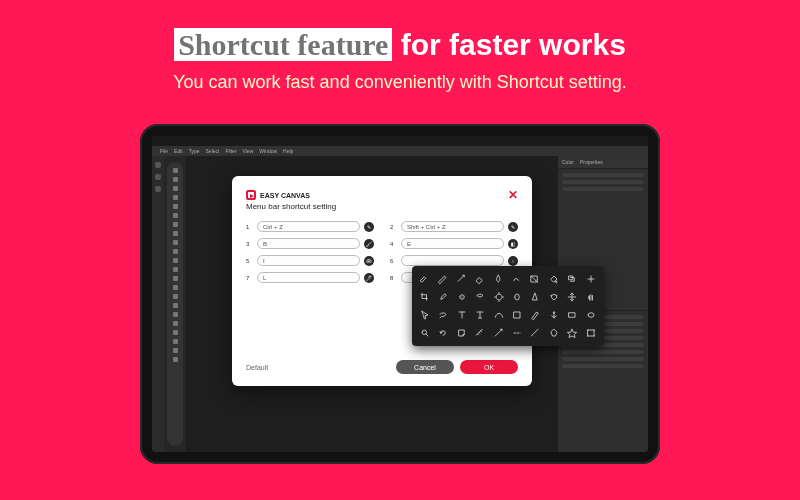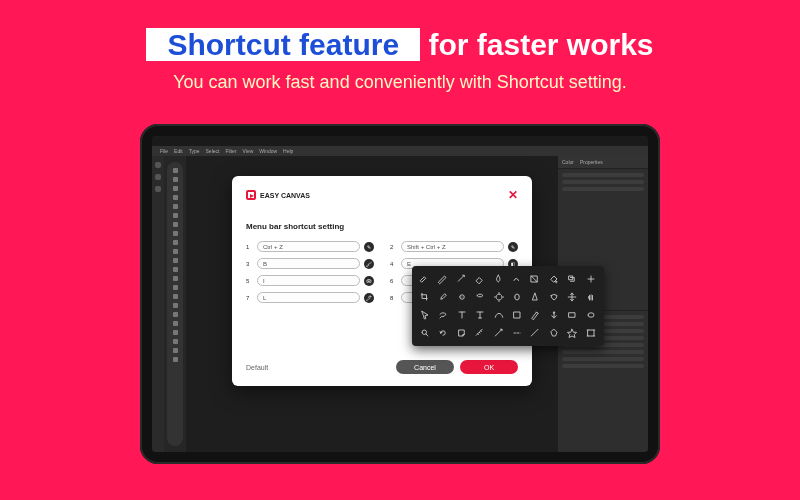--- a/index.html
+++ b/index.html
@@ -14,22 +14,23 @@
   align-items: center;
 }
 .hero-title {
   margin-top: 28px;
   font-size: 30px;
   font-weight: 600;
   color: #fff;
 }
 .hero-title .hl {
   background: #fff;
-  color: #1d4ed8;
-  padding: 0 21px;
+  color: #737373;
+  padding: 0 4px;
+  font-family: Liberation Serif, serif;
 }
 .hero-sub {
   margin-top: 10px;
   color: #fef9c3;
   font-size: 18px;
   font-weight: 300;
 }
 .tablet {
   position: absolute;
   left: 140px;
@@ -168,23 +169,23 @@
   border-top: 2px solid transparent;
   border-bottom: 2px solid transparent;
 }
 .close-x {
   color: #e8163c;
   font-weight: 700;
   font-size: 12px;
   cursor: pointer;
 }
 .dialog-title {
-  margin-top: 20px;
+  margin-top: 0;
   font-size: 8px;
-  font-weight: 700;
+  font-weight: 400;
 }
 .shortcut-grid {
   margin-top: 10px;
   display: grid;
   grid-template-columns: 1fr 1fr;
   column-gap: 16px;
   row-gap: 6px;
 }
 .sc-row {
   display: flex;

